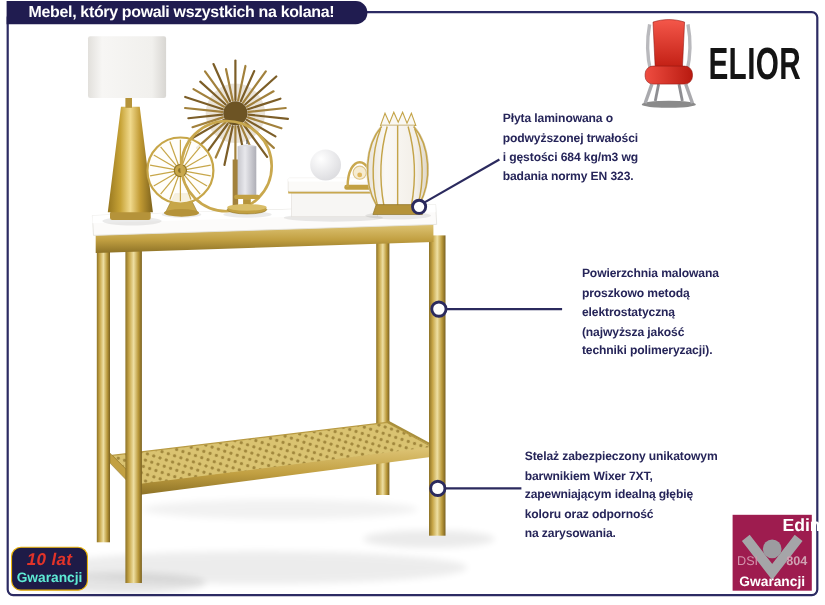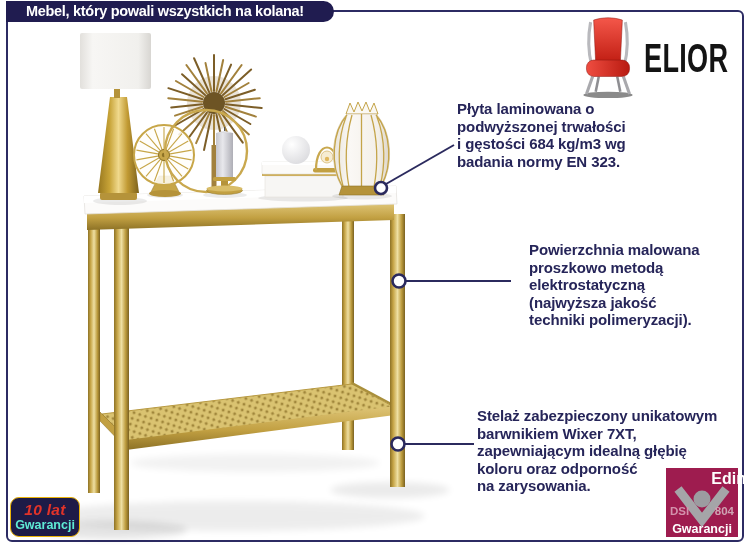--- a/index.html
+++ b/index.html
@@ -23,21 +23,21 @@
   
   .logo{left:578px;top:14px;width:158px;height:84px;z-index:5;}
   .logo svg{position:absolute;left:2px;top:2px;}
   .brand{
     position:absolute;left:66px;top:24px;font-size:41px;line-height:41px;
     font-weight:bold;color:#141414;transform:scaleX(.66);
     transform-origin:left top;letter-spacing:0.5px;white-space:nowrap;
   }
   
   .annotation{
-    white-space:pre-line;font-weight:bold;font-size:15px;line-height:17.5px;
+    white-space:pre-line;font-weight:bold;font-size:11px;line-height:17.5px;
     color:#262559;letter-spacing:-0.1px;z-index:4;
   }
   .ann-1{left:457px;top:100px;}
   .ann-2{left:513px;top:241px;margin-left:16px;}
   .ann-3{left:477px;top:407px;}
   
   .warranty{
     left:10px;top:497px;width:68px;height:38px;background:#1e1b47;
     border-radius:9px;border:1px solid #eab308;z-index:6;text-align:center;
   }
@@ -45,21 +45,21 @@
       line-height:17px;margin-top:3px;letter-spacing:.3px;}
   .w2{color:#5eead4;font-weight:bold;font-size:12.5px;line-height:14px;}
   
   .edinos{
     left:666px;top:468px;width:72px;height:69px;background:#9e1c4f;z-index:6;
   }
   .ed-title{position:absolute;top:2px;left:0;width:100%;text-align:center;
     color:#fff;font-weight:bold;font-size:16px;padding-left:36px;}
   .ed-v{position:absolute;left:0;top:18px;}
   .ed-dsi{position:absolute;left:4px;top:37px;color:#d392ac;
-    font-size:11.5px;font-weight:bold;}
+    font-size:11.5px;font-weight:normal;}
   .ed-804{position:absolute;right:4px;top:37px;color:#cfa3b3;
     font-size:11.5px;font-weight:bold;}
   .ed-std{position:absolute;bottom:1px;left:0;width:100%;text-align:center;
     color:#fff;font-weight:bold;font-size:12.5px;}
   #scene{left:0;top:0;z-index:3;}
 </style>
 </head>
 <body>
 
 <div class="abs frame"></div>

